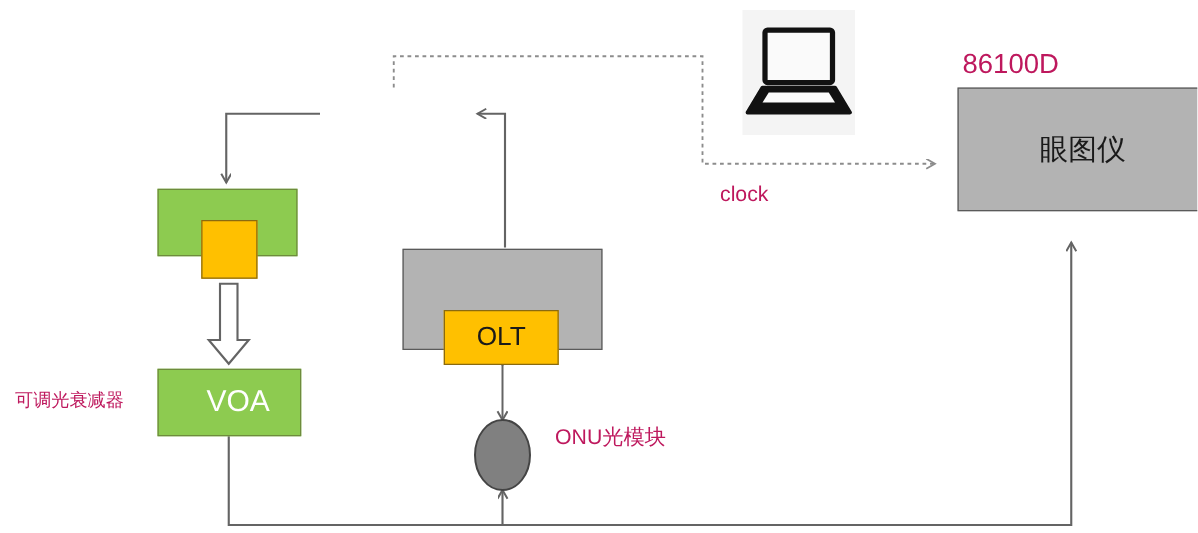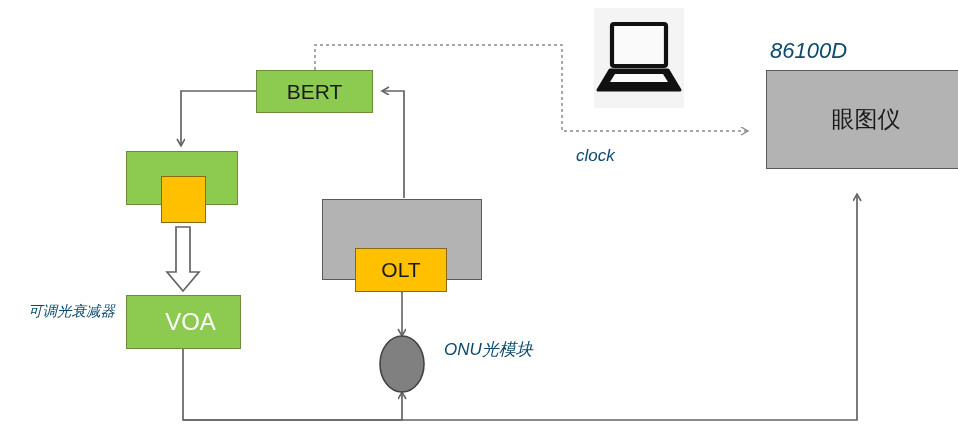--- a/index.html
+++ b/index.html
@@ -55,24 +55,23 @@
     border: 1.6px solid #5a5a5a;
     color: #1a1a1a;
     font-size: 23px;
   }
   .node-plain {
     background: #B3B3B3;
     border: 1.6px solid #5a5a5a;
   }
   .label {
     position: absolute;
-    color: #0c4a6e;
+    color: #be185d;
     white-space: pre-line;
     line-height: 1.35;
-    font-style: italic;
   }
   .label-cn {
     font-size: 14.5px;
   }
   .label-en {
     font-size: 17px;
   }
   .label-title {
     font-size: 22px;
   }
@@ -125,23 +124,20 @@
 
     <g>
       <path d="M183,420 L857,420 L857,194" fill="none" stroke="#646464" stroke-width="1.7" marker-end="url(#arrowOpen)"></path>
     </g>
 
     <g>
       <ellipse cx="402" cy="364" rx="22" ry="28" fill="#808080" stroke="#444444" stroke-width="1.6"></ellipse>
     </g>
   </svg>
 
-  <div class="node node-green" style="left:256px; top:70px; width:117px; height:43px;">
-    <span>BERT</span>
-  </div>
 
   <div class="node node-plain" style="left:126px; top:151px; width:112px; height:54px; background:#8DCB50; border-color:#6E8B3D;">
     <span></span>
   </div>
 
   <div class="node node-orange" style="left:161px; top:176px; width:45px; height:47px;">
     <span></span>
   </div>
 
   <div class="node node-green-white" style="left:126px; top:295px; width:115px; height:54px;">
@@ -163,21 +159,21 @@
   <div class="laptop-bg" style="left:594px; top:8px; width:90px; height:100px;"></div>
   <div class="laptop-icon" style="left:594px; top:8px; width:90px; height:100px;">
     <svg width="90" height="100" viewBox="0 0 90 100" xmlns="http://www.w3.org/2000/svg">
       <rect x="18" y="16" width="54" height="42" rx="2" fill="#FAFAFA" stroke="#111111" stroke-width="4.2"></rect>
       <path d="M16,62 L74,62 L86,82 L4,82 Z" fill="#111111" stroke="#111111" stroke-width="3" stroke-linejoin="round"></path>
       <path d="M21,66 L69,66 L74,74 L16,74 Z" fill="#FAFAFA"></path>
     </svg>
   </div>
 
 
-  <div class="label label-cn" style="left:12px; top:302px; width:118px;margin-left:16px;">可调光衰减器</div>
+  <div class="label label-cn" style="left:12px; top:312px; width:118px;">可调光衰减器</div>
 
   <div class="label label-en" style="left:444px; top:339px;">ONU光模块</div>
 
   <div class="label label-en" style="left:576px; top:145px;">clock</div>
 
   <div class="label label-title" style="left:770px; top:36px;">86100D</div>
 
 </div>
 
 </body></html>

